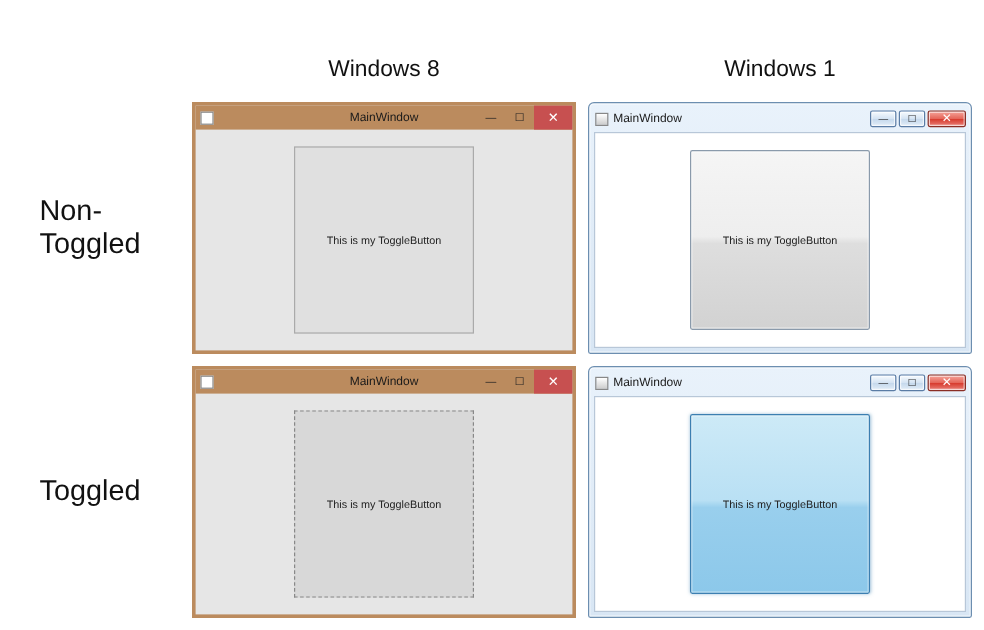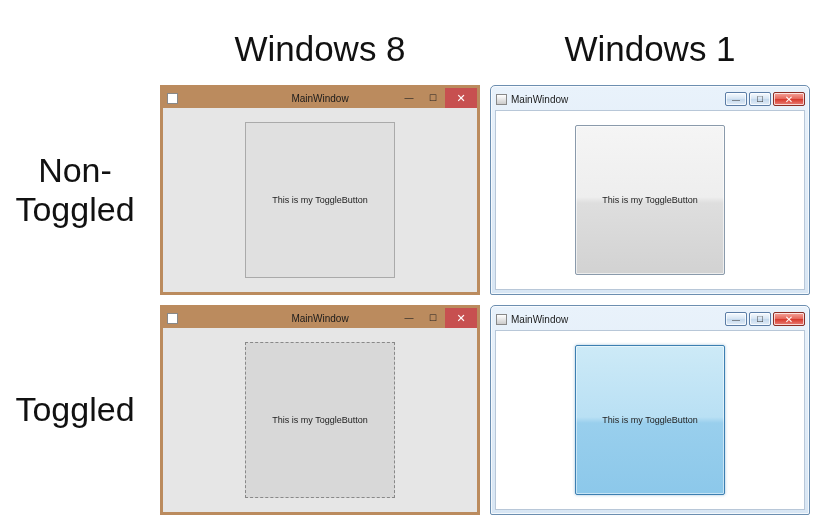--- a/index.html
+++ b/index.html
@@ -17,30 +17,29 @@
     grid-template-columns: 150px 320px 320px;
     grid-template-rows: 75px 210px 210px;
     column-gap: 10px;
     row-gap: 10px;
     padding-right: 10px;
   }
   .col-header {
     display: flex;
     align-items: flex-end;
     justify-content: center;
-    font-size: 35px;
+    font-size: 19px;
     color: #111;
     padding-bottom: 6px;
   }
   .row-header {
     display: flex;
     align-items: center;
     justify-content: center;
-    text-align: center;
-    font-size: 34px;
+    font-size: 24px;
     color: #111;
     line-height: 1.15;
   }
 
   
   .win8 {
     display: flex;
     flex-direction: column;
     border: 3px solid #bb8b5e;
     background: #e6e6e6;

